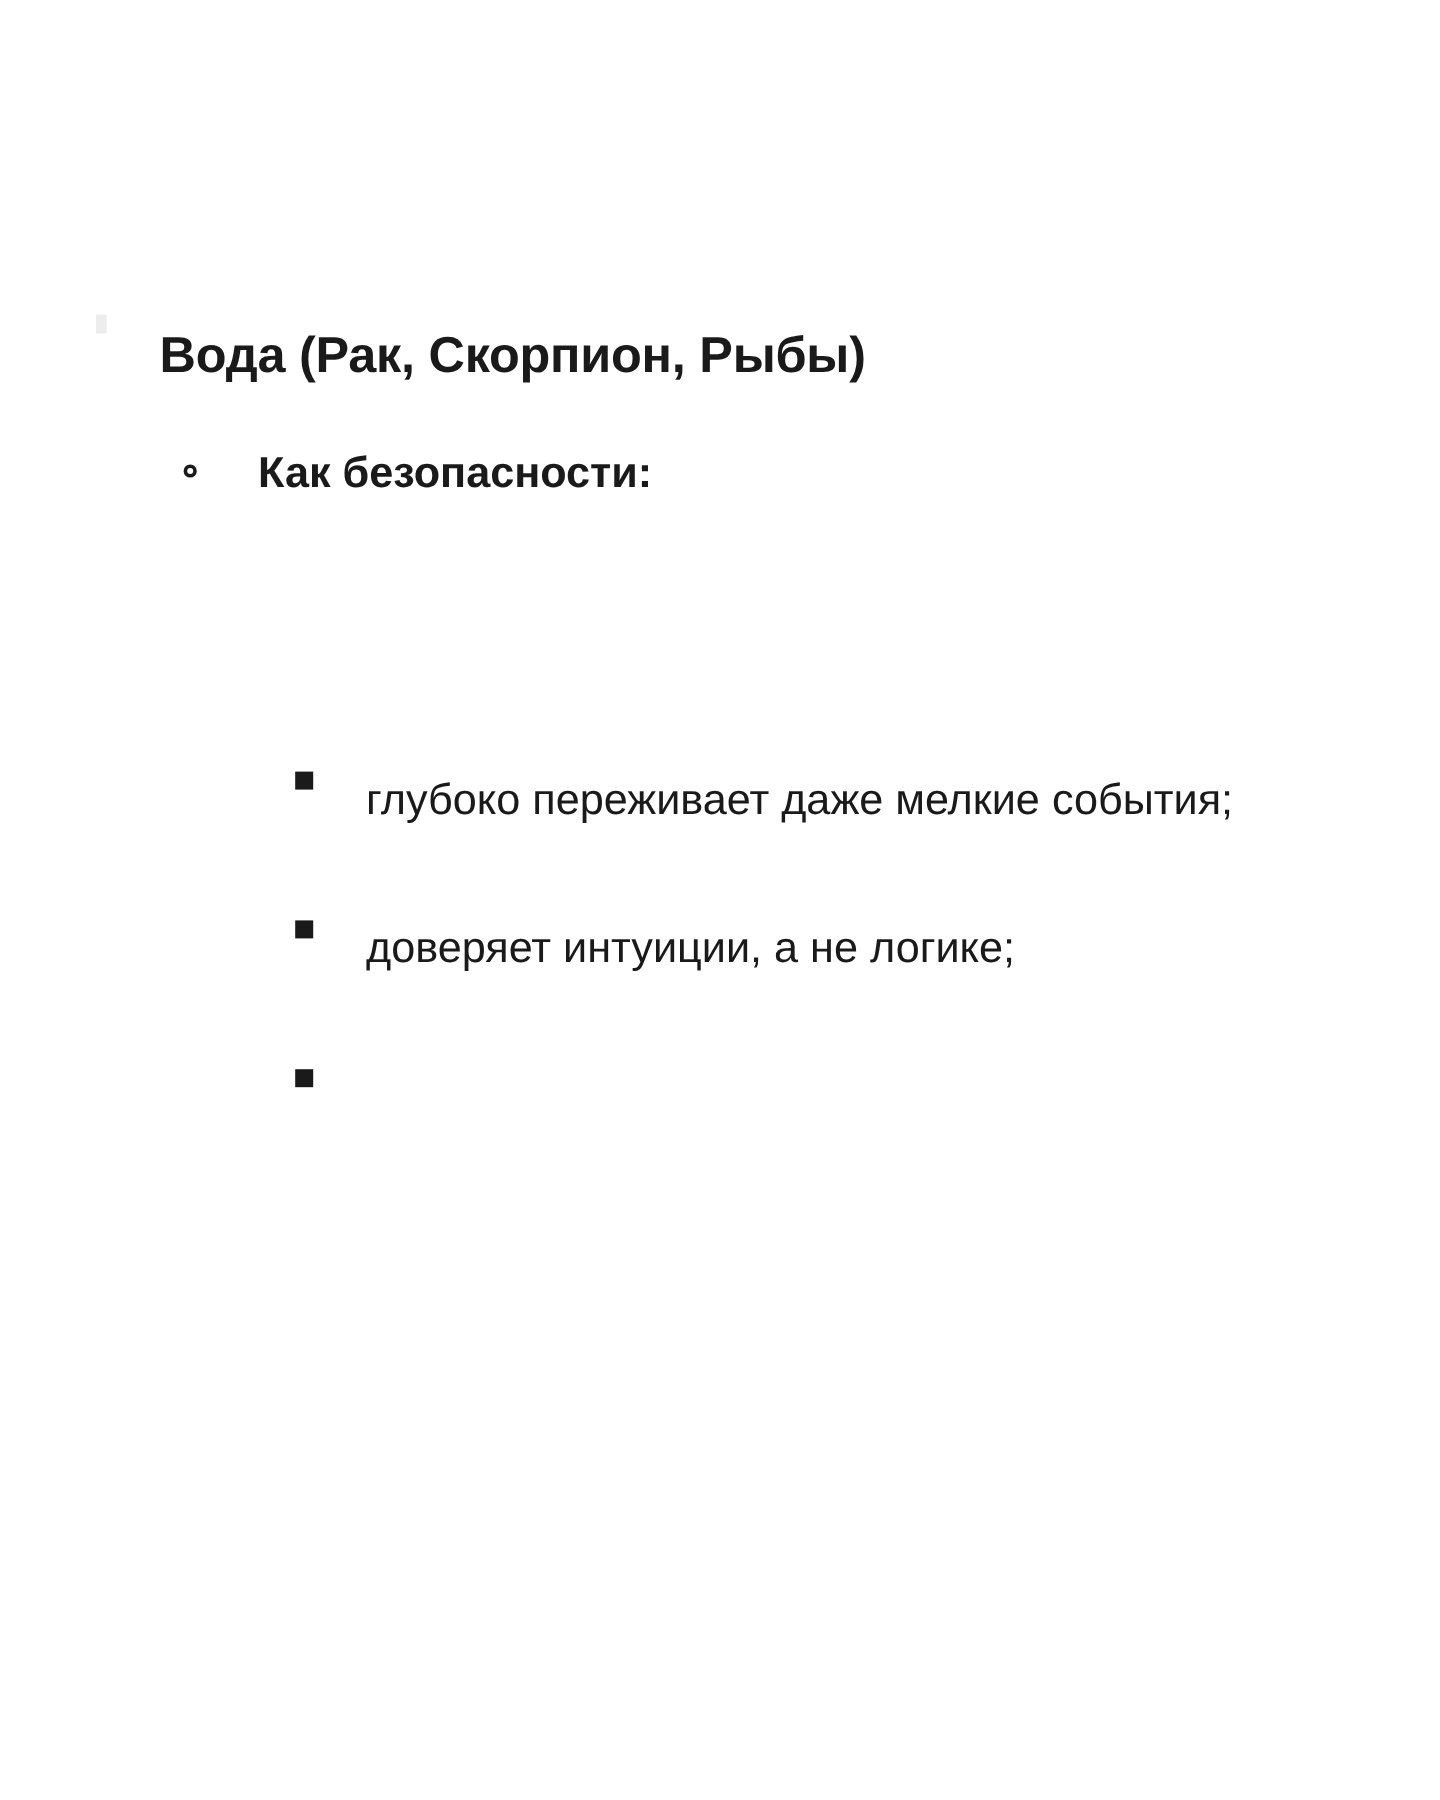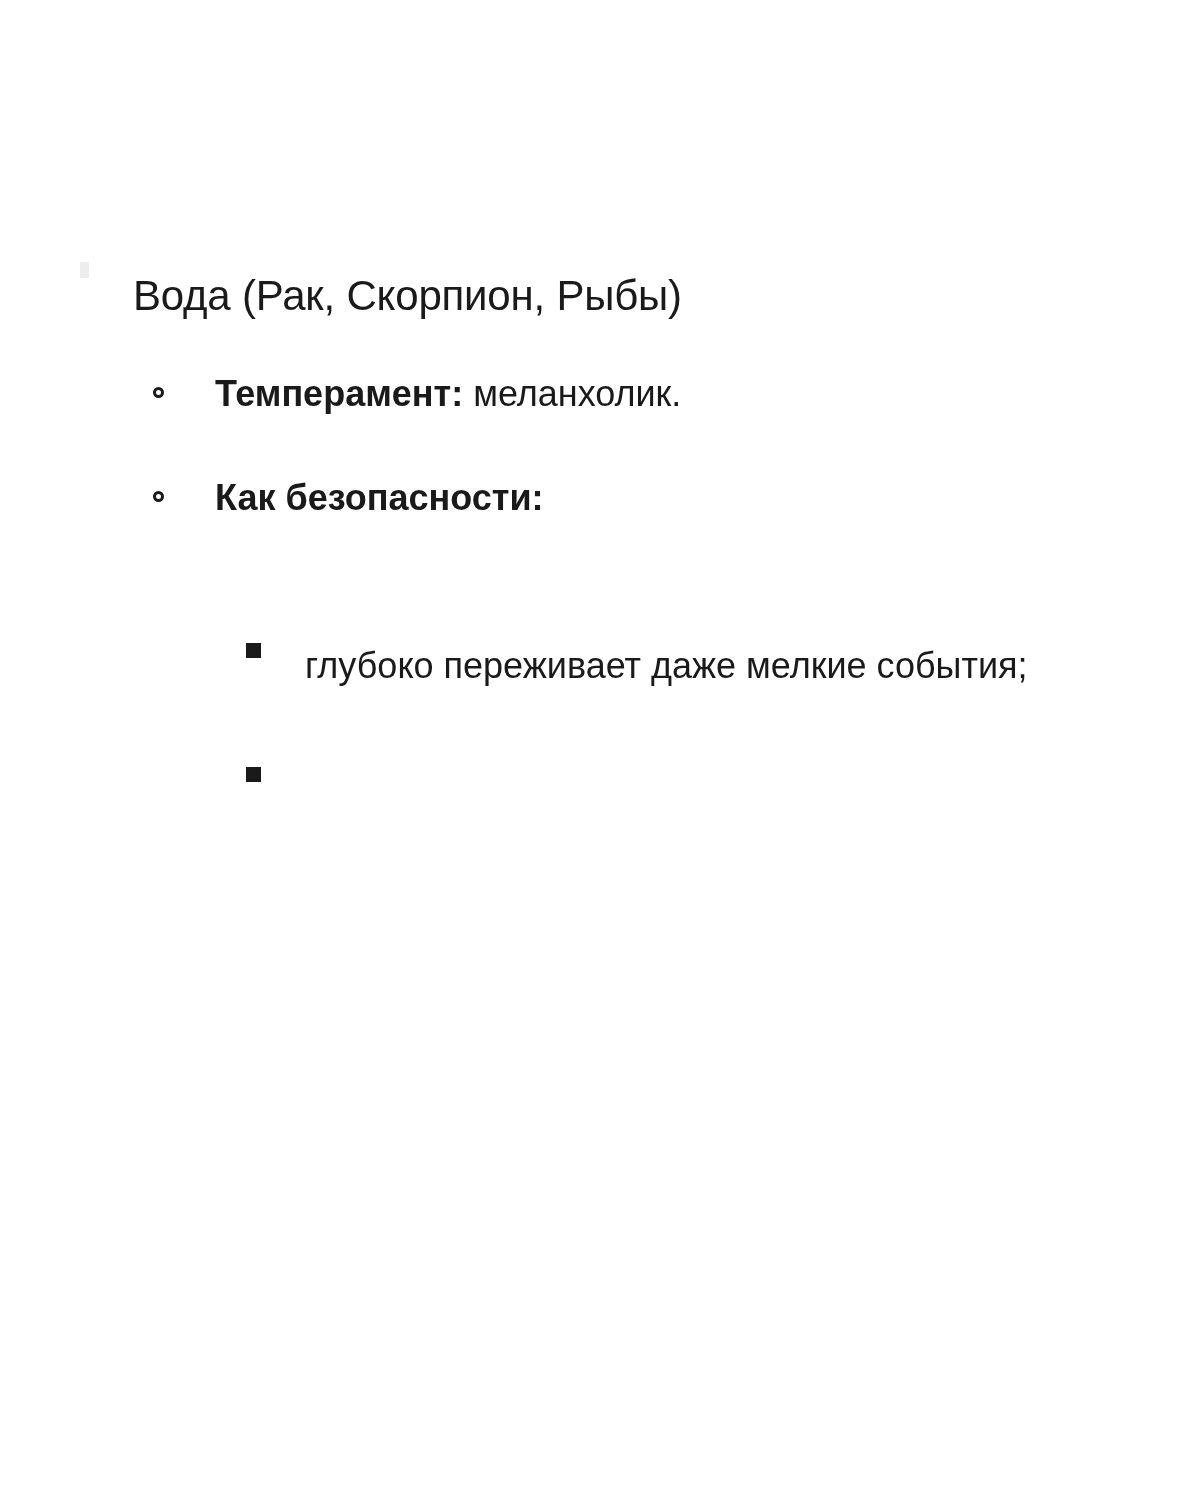--- a/index.html
+++ b/index.html
@@ -40,21 +40,21 @@
     left: 0;
     top: 0;
     width: 1200px;
   }
 
   .heading {
     position: absolute;
     left: 133px;
     top: 243px;
     font-size: 42px;
-    font-weight: normal;
+    font-weight: bold;
     line-height: 1.18;
     letter-spacing: -0.2px;
     white-space: nowrap;
   }
 
   .list-l1 {
     position: absolute;
     left: 0;
     top: 370px;
     width: 1200px;
@@ -128,41 +128,38 @@
 <div class="page">
 
   <div class="scan-artifact"></div>
 
   <div class="content">
 
     <h1 class="heading">Вода (Рак, Скорпион, Рыбы)</h1>
 
     <div class="list-l1">
 
-      <div class="item-l1">
-        <span class="marker-circle"></span>
-        <div class="text-l1"><span class="b">Темперамент:</span><span> меланхолик.</span></div>
-      </div>
 
       <div class="item-l1">
         <span class="marker-circle"></span>
         <div class="text-l1"><span class="b">Как безопасности:</span><span></span></div>
       </div>
 
     </div>
 
     <div class="list-l2">
 
       <div class="item-l2">
         <span class="marker-square"></span>
         <p class="text-l2">глубоко переживает даже мелкие события;</p>
       </div>
 
       <div class="item-l2">
         <span class="marker-square"></span>
+        <p class="text-l2">доверяет интуиции, а не логике;</p>
       </div>
 
 
       <div class="item-l2">
         <span class="marker-square"></span>
       </div>
 
     </div>
 
   </div>

